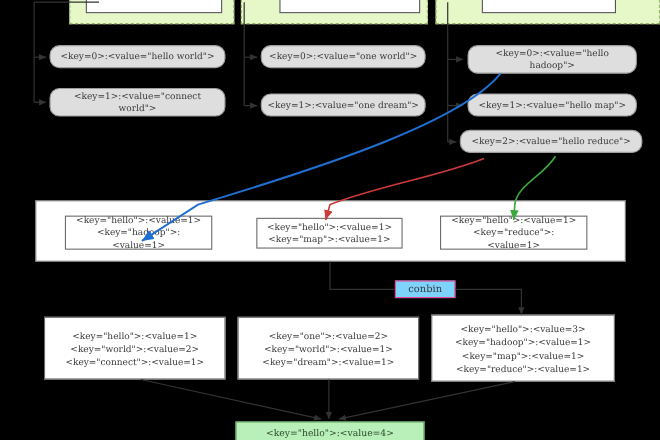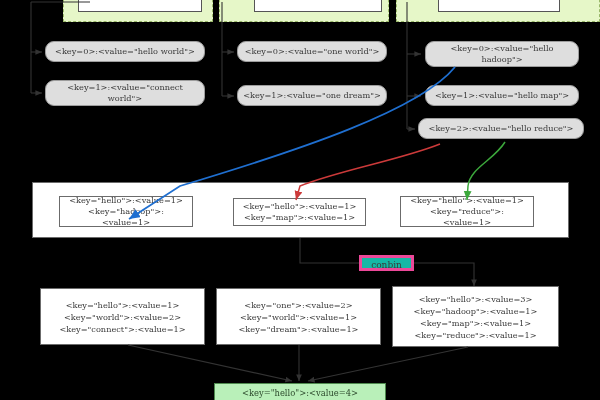--- a/index.html
+++ b/index.html
@@ -86,22 +86,22 @@
     flex-direction:column;
     align-items:center;
     justify-content:center;
     text-align:center;
   }
   .red-box span{display:block;white-space:nowrap;}
 
   
   .edge-label{
     position:absolute;
-    background:#14b8a6;
-    border:3px solid #ec4899;
+    background:#7dd3fc;
+    border:1px solid #ec4899;
     box-sizing:border-box;
     color:#3a3a3a;
     font-size:9px;
     line-height:14px;
     text-align:center;
     padding:0 6px;
   }
 
   
   .result-box{

